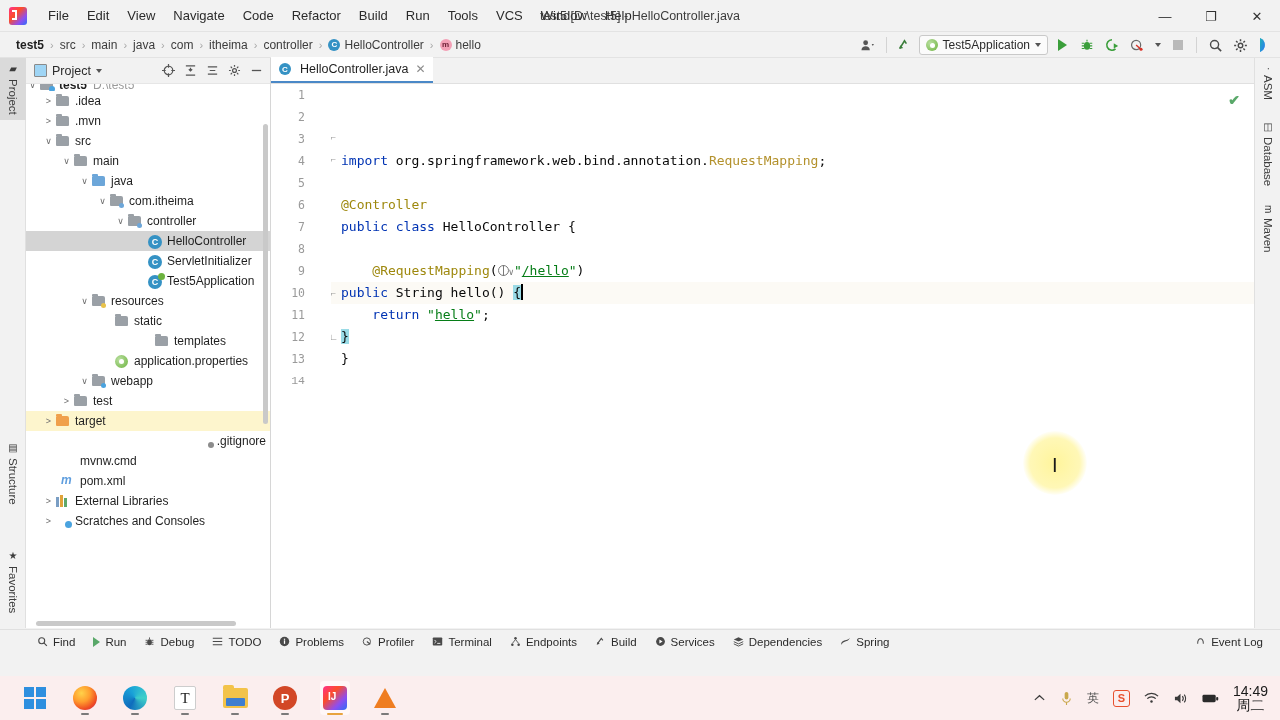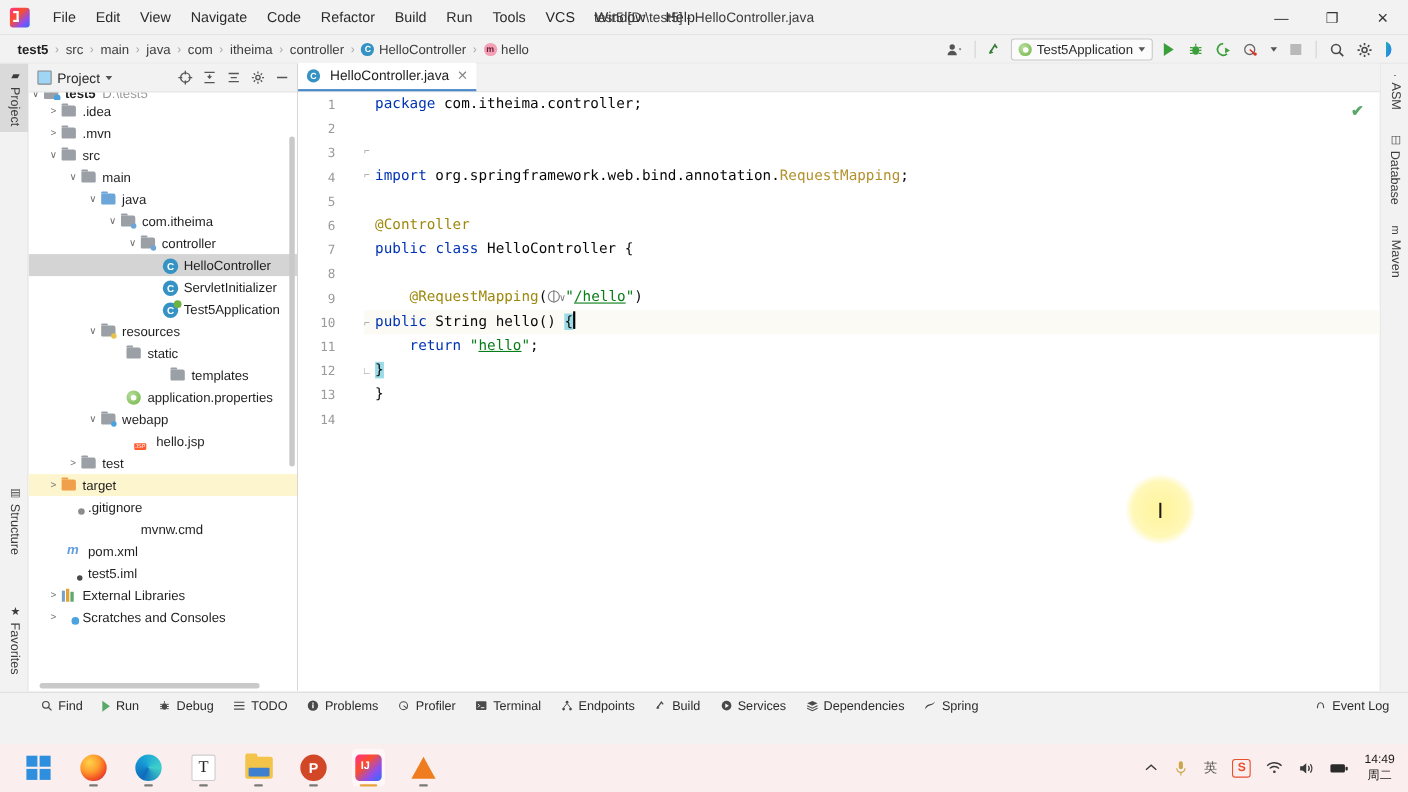--- a/index.html
+++ b/index.html
@@ -224,21 +224,21 @@
      font-family:"Liberation Sans",sans-serif;}
   .ij-task{ width:24px;height:24px;border-radius:4px;
      background:linear-gradient(135deg,#ff318c 0%,#fc4d2a 35%,#8e4ef0 70%,#2d6ff7 100%);
      position:relative;}
   .ij-task:after{content:"IJ";position:absolute;left:5px;top:5px;font-size:10px;color:#fff;font-weight:bold;
      font-family:"Liberation Sans",sans-serif;}
   .vlc{ width:0;height:0;border-left:11px solid transparent;border-right:11px solid transparent;
      border-bottom:20px solid #ef7d20;}
   .tray{ position:absolute; right:8px; display:flex; align-items:center; gap:14px; }
   .tray-ic{ font-size:13px; color:#3a3a3a; display:flex; align-items:center; }
-  .clock{ text-align:center; font-size:11px; color:#1a1a1a; line-height:14px; padding-right:4px;}
+  .clock{ text-align:center; font-size:14px; color:#1a1a1a; line-height:14px; padding-right:4px;}
   .sogou{ width:17px;height:17px;border:1.6px solid #e8502e;border-radius:3px;color:#e8502e;
      font-size:11px;display:flex;align-items:center;justify-content:center;font-weight:bold;}
 </style>
 </head>
 <body>
 
 <div class="app">
 
   <div class="titlebar">
     <div class="ij-logo">
@@ -584,64 +584,56 @@
 
       <div class="row" style="padding-left:52px;">
         <span class="arrow">∨</span>
         <span class="ic">
             <span class="fld"></span>
             <span class="dot" style="background:#4aa3df;width:5px;height:5px;right:1px;"></span>
           </span>
         <span>webapp</span>
       </div>
 
-      <div class="row" style="padding-left:96px;">
-        <span class="ic"><span class="file-ic jsp"></span></span>
-        <span>hello.jsp</span>
-      </div>
 
       <div class="row" style="padding-left:34px;">
         <span class="arrow">&gt;</span>
         <span class="ic">
             <span class="fld"></span>
           </span>
         <span>test</span>
       </div>
 
       <div class="row hl" style="padding-left:16px;">
         <span class="arrow">&gt;</span>
         <span class="ic">
             <span class="fld orange"></span>
           </span>
         <span>target</span>
       </div>
 
-      <div class="row" style="padding-left:34px;">
+      <div class="row" style="padding-left:34px;justify-content:flex-end;">
         <span class="ic"><span class="file-ic"></span><span class="dot" style="background:#8c8c8c;width:6px;height:6px;right:-1px;"></span></span>
         <span>.gitignore</span>
       </div>
 
 
 
-      <div class="row" style="padding-left:34px;gap:48px;">
+      <div class="row" style="padding-left:34px;">
         <span class="ic"><span class="file-ic" style="background:#b5b5b5;"></span></span>
         <span>mvnw.cmd</span>
       </div>
 
       <div class="row" style="padding-left:34px;">
         <span class="ic">
             <span class="mx" style="position:absolute;left:1px;top:-1px;">m</span>
           </span>
         <span>pom.xml</span>
       </div>
 
-      <div class="row" style="padding-left:34px;">
-        <span class="ic"><span class="file-ic" style="background:#c9c9c9;"></span><span class="dot" style="background:#4a4a4a;width:5px;height:5px;right:1px;"></span></span>
-        <span>test5.iml</span>
-      </div>
 
       <div class="row" style="padding-left:0px;">
         <span class="arrow" style="margin-left:16px;">&gt;</span>
         <span class="ic">
           <svg width="14" height="13" viewBox="0 0 14 13" style="position:absolute;left:1px;top:1px;">
               <rect x="0" y="2" width="3" height="10" fill="#7a9ec4"></rect>
               <rect x="4" y="0" width="3" height="12" fill="#e0a33a"></rect>
               <rect x="8" y="3" width="3" height="9" fill="#5fa86a"></rect>
             </svg>
         </span>
@@ -679,33 +671,32 @@
         <span class="ln" style="top:70px;">4</span>
         <span class="ln" style="top:92px;">5</span>
         <span class="ln" style="top:114px;">6</span>
         <span class="ln" style="top:136px;">7</span>
         <span class="ln" style="top:158px;">8</span>
         <span class="ln" style="top:180px;">9</span>
         <span class="ln" style="top:202px;">10</span>
         <span class="ln" style="top:224px;">11</span>
         <span class="ln" style="top:246px;">12</span>
         <span class="ln" style="top:268px;">13</span>
-        <span class="ln" style="top:290px;">14</span>
+        <span class="ln" style="top:290px;font-family:Liberation Mono, monospace;">14</span>
 
         <span class="gic" style="top:140px;"><span class="spring-bean"></span></span>
         <span class="gic" style="top:206px;"><span class="spring-bean"></span></span>
 
         <span class="fold" style="top:48px;">⌐</span>
         <span class="fold" style="top:70px;">⌐</span>
         <span class="fold" style="top:204px;">⌐</span>
         <span class="fold" style="top:248px;">∟</span>
       </div>
 
       <div class="code">
-        <div class="cl" style="top:0px;"><span class="kw">package</span> com.itheima.controller;</div>
         <div class="cl" style="top:22px;"></div>
         <div class="cl" style="top:66px;"><span class="kw">import</span> org.springframework.web.bind.annotation.<span class="cls">RequestMapping</span>;</div>
         <div class="cl" style="top:88px;"></div>
         <div class="cl" style="top:110px;"><span class="ann">@Controller</span></div>
         <div class="cl" style="top:132px;"><span class="kw">public</span> <span class="kw">class</span> HelloController {</div>
         <div class="cl" style="top:154px;"></div>
         <div class="cl" style="top:176px;">    <span class="ann">@RequestMapping</span>(<span class="globe"></span><span class="chev">∨</span><span class="str">"</span><span class="lnk">/hello</span><span class="str">"</span>)</div>
         <div class="cl" style="top:198px;"><span class="kw">public</span> String hello() <span class="sel-br">{</span><span class="caret"></span></div>
         <div class="cl" style="top:220px;">    <span class="kw">return</span> <span class="str">"</span><span class="lnk">hello</span><span class="str">"</span>;</div>
         <div class="cl" style="top:242px;"><span class="sel-br">}</span></div>

